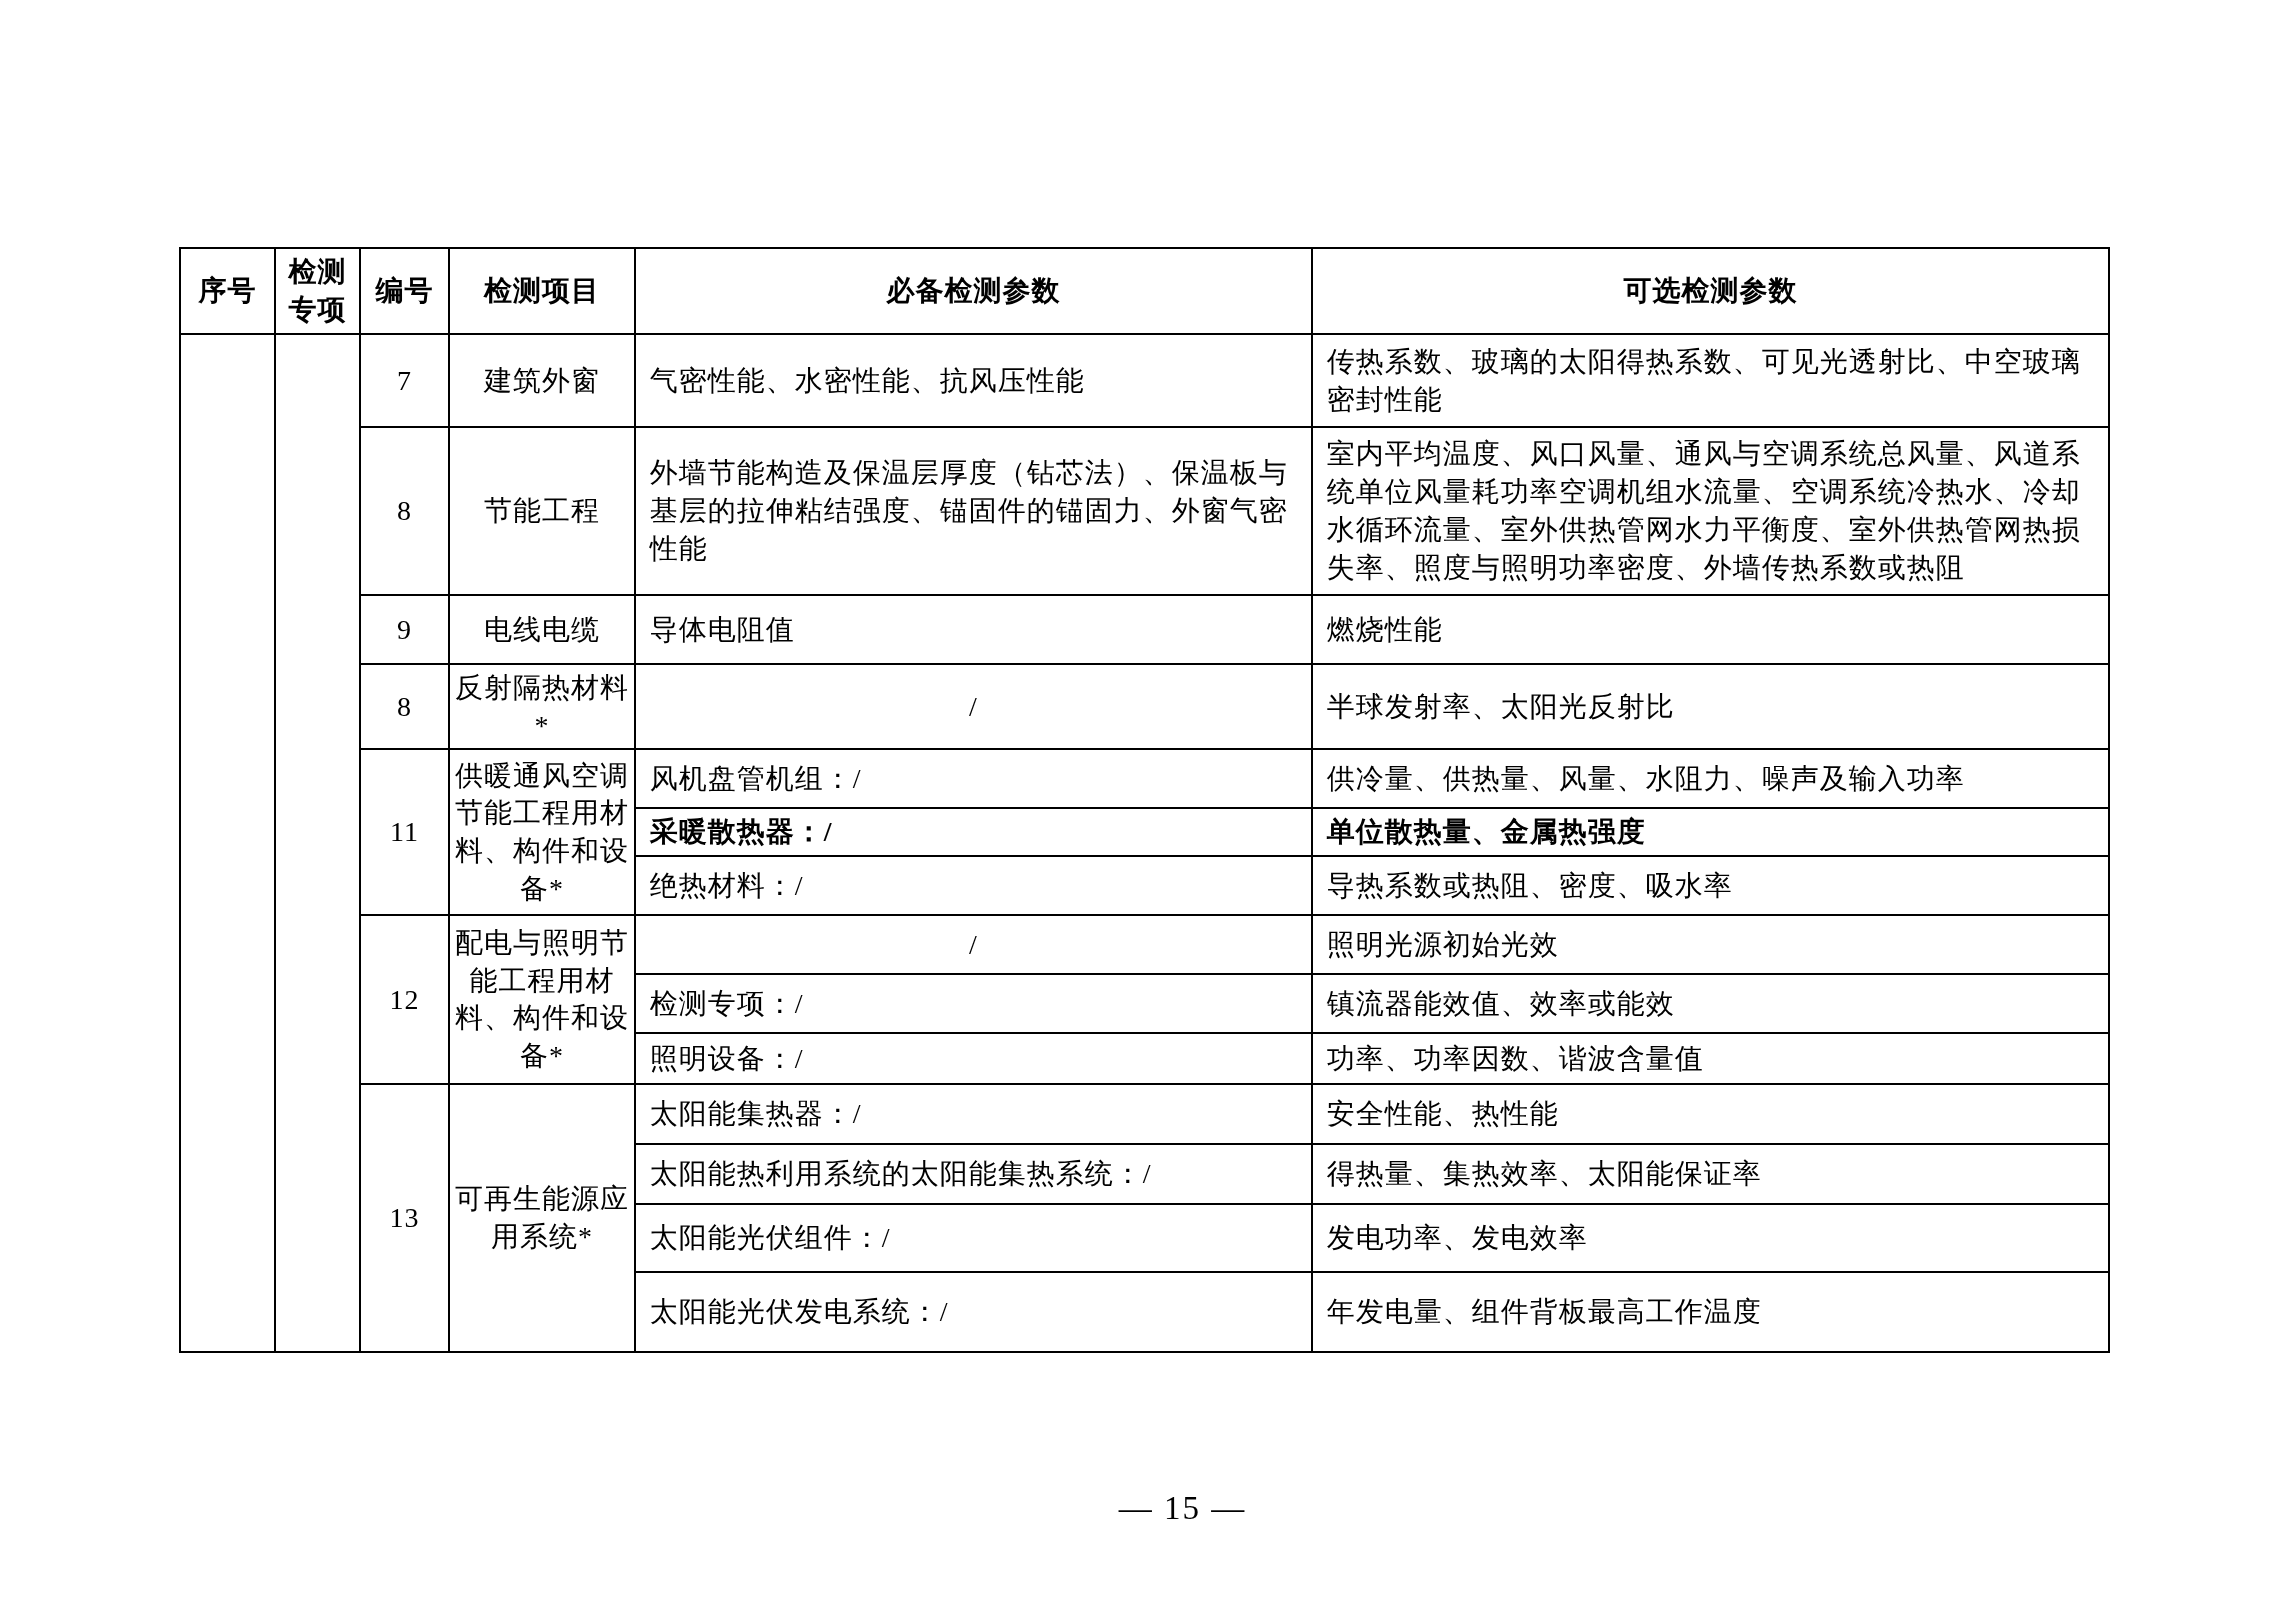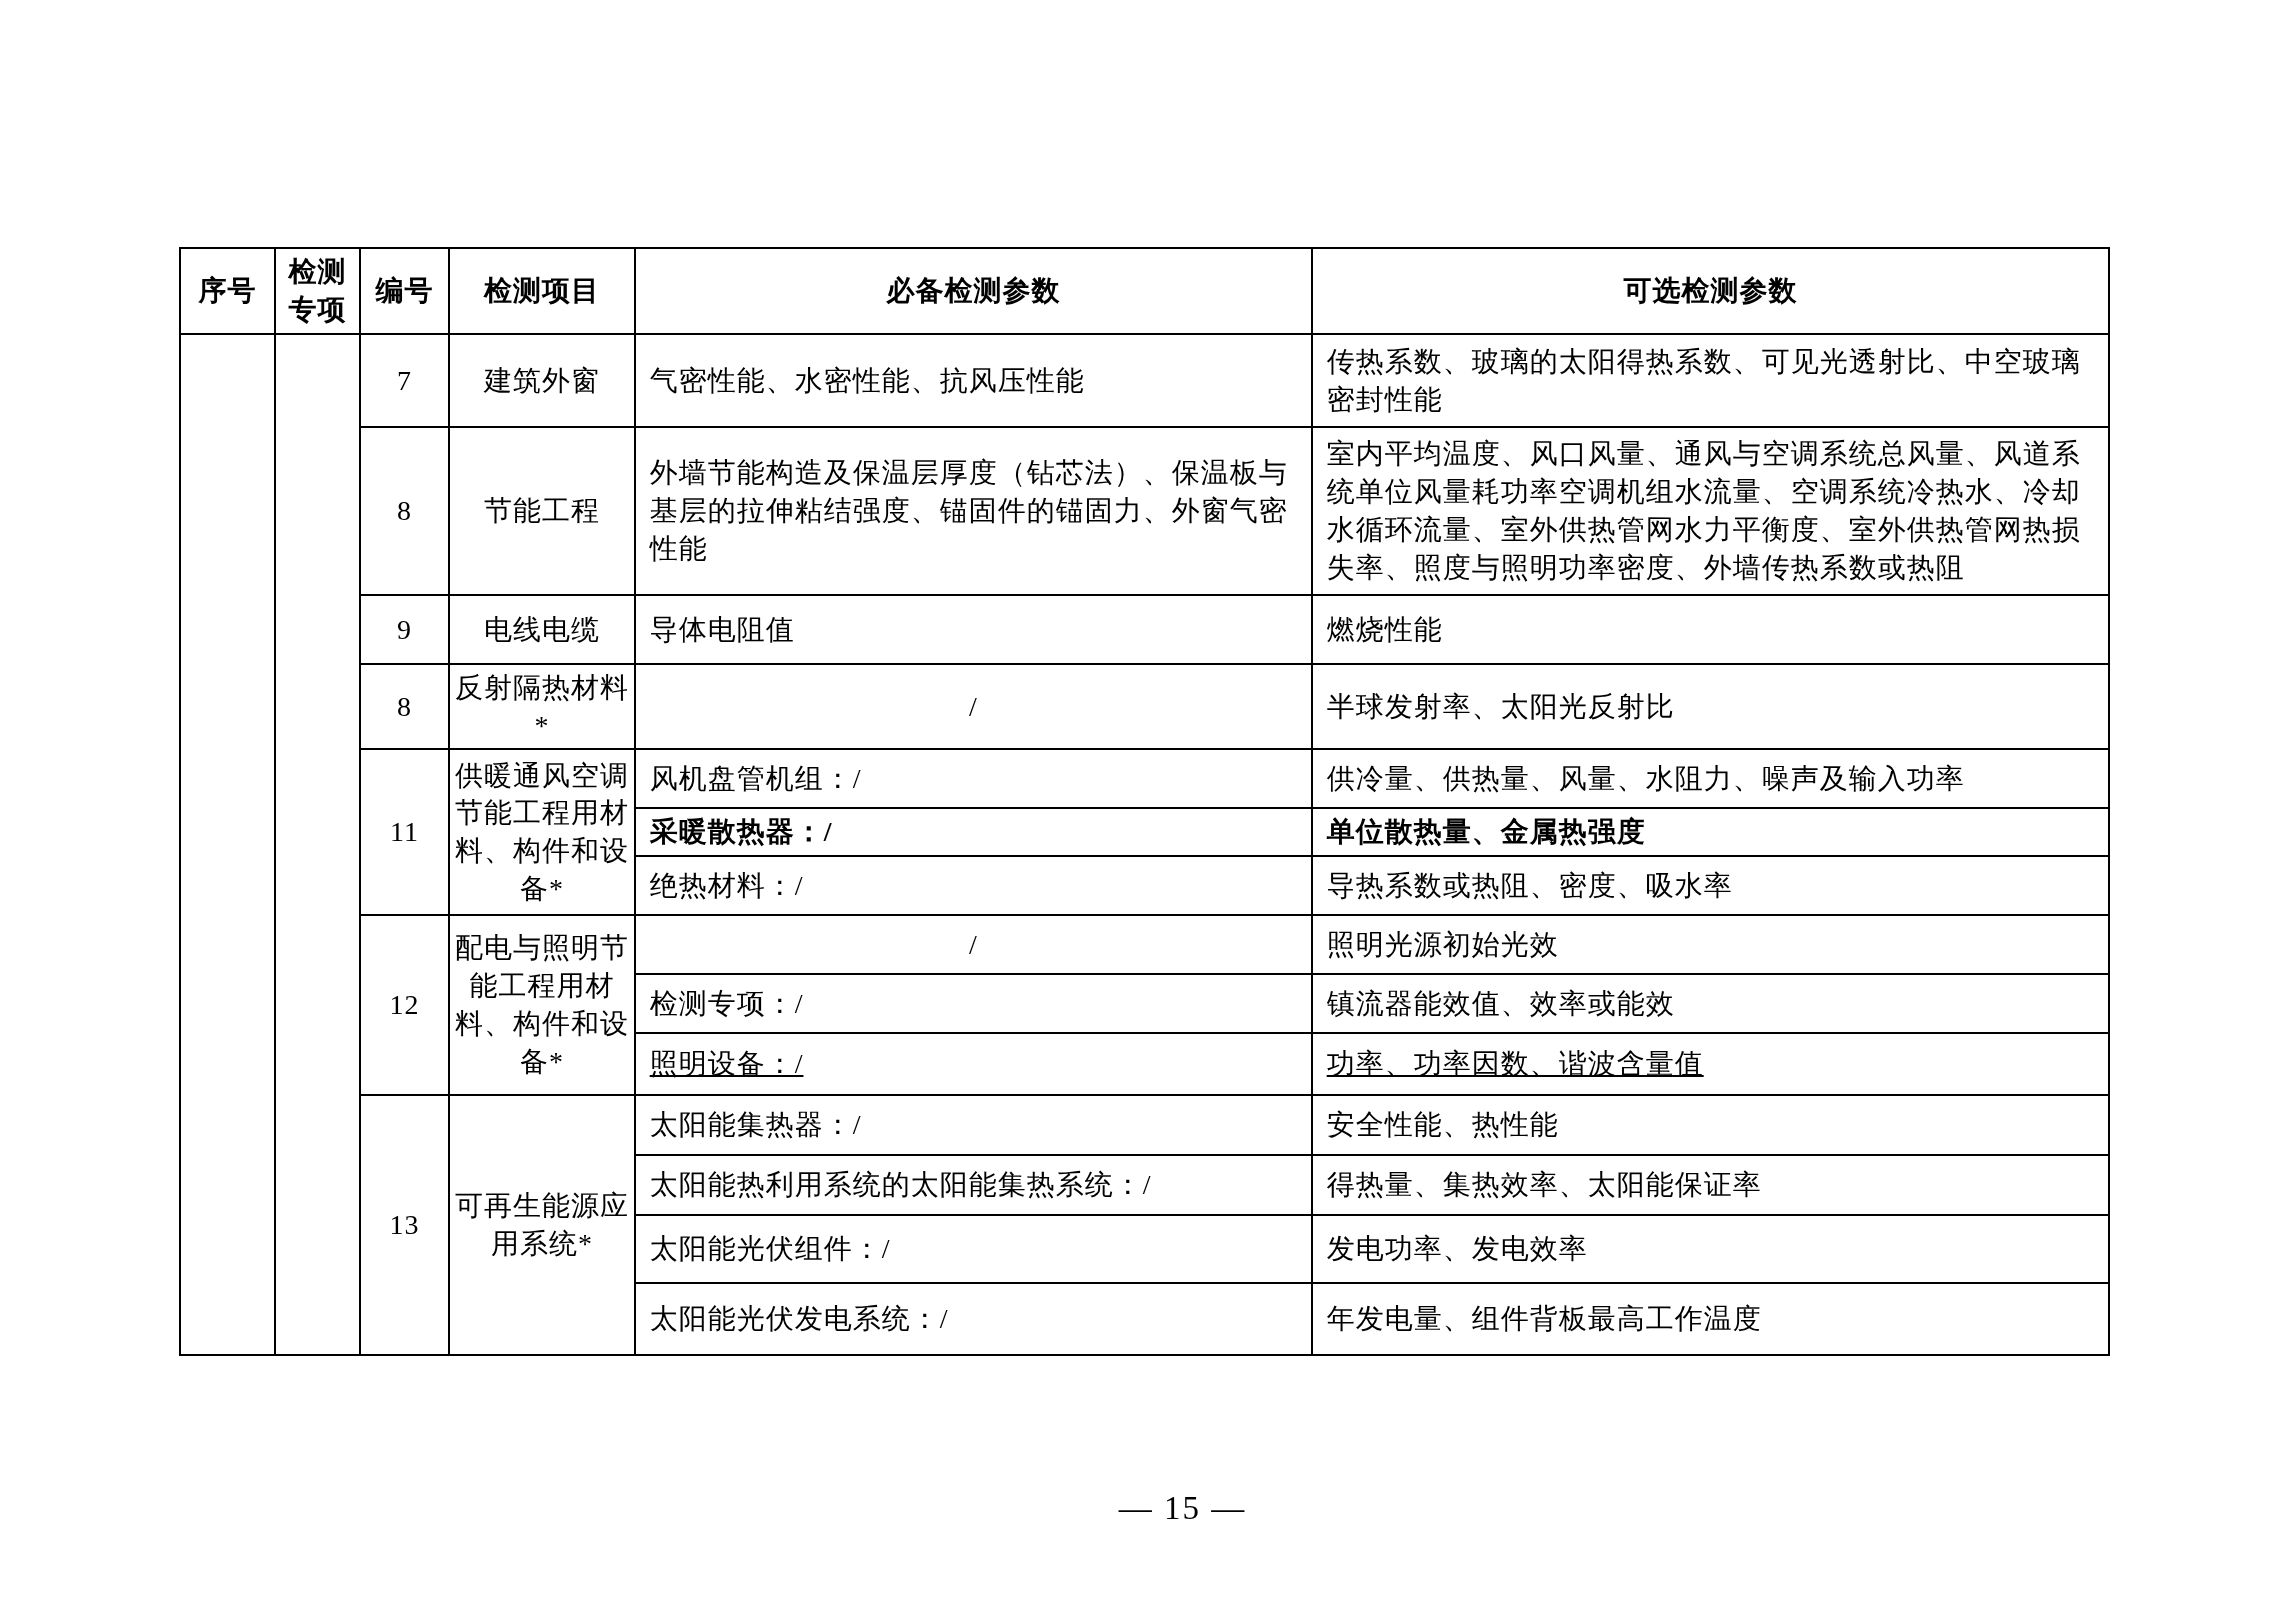--- a/index.html
+++ b/index.html
@@ -118,39 +118,39 @@
       <tr style="height: 59px;">
         <td rowspan="3" class="align-center">12</td>
         <td rowspan="3" class="align-center">配电与照明节能工程用材料、构件和设备*</td>
         <td class="align-center">/</td>
         <td class="align-left">照明光源初始光效</td>
       </tr>
       <tr style="height: 59px;">
         <td class="align-left">检测专项：/</td>
         <td class="align-left">镇流器能效值、效率或能效</td>
       </tr>
-      <tr style="height: 62px; text-decoration: underline;">
+      <tr style="height: 51px;">
         <td class="align-left">照明设备：/</td>
         <td class="align-left">功率、功率因数、谐波含量值</td>
       </tr>
       <tr style="height: 60px;">
         <td rowspan="4" class="align-center">13</td>
         <td rowspan="4" class="align-center">可再生能源应用系统*</td>
         <td class="align-left">太阳能集热器：/</td>
         <td class="align-left">安全性能、热性能</td>
       </tr>
       <tr style="height: 60px;">
         <td class="align-left">太阳能热利用系统的太阳能集热系统：/</td>
         <td class="align-left">得热量、集热效率、太阳能保证率</td>
       </tr>
       <tr style="height: 68px;">
         <td class="align-left">太阳能光伏组件：/</td>
         <td class="align-left">发电功率、发电效率</td>
       </tr>
-      <tr style="height: 72px;">
+      <tr style="height: 80px;">
         <td class="align-left">太阳能光伏发电系统：/</td>
         <td class="align-left">年发电量、组件背板最高工作温度</td>
       </tr>
     </tbody>
 </table>
 
 <div class="page-footer">— 15 —</div>
 
 
 </body></html>

